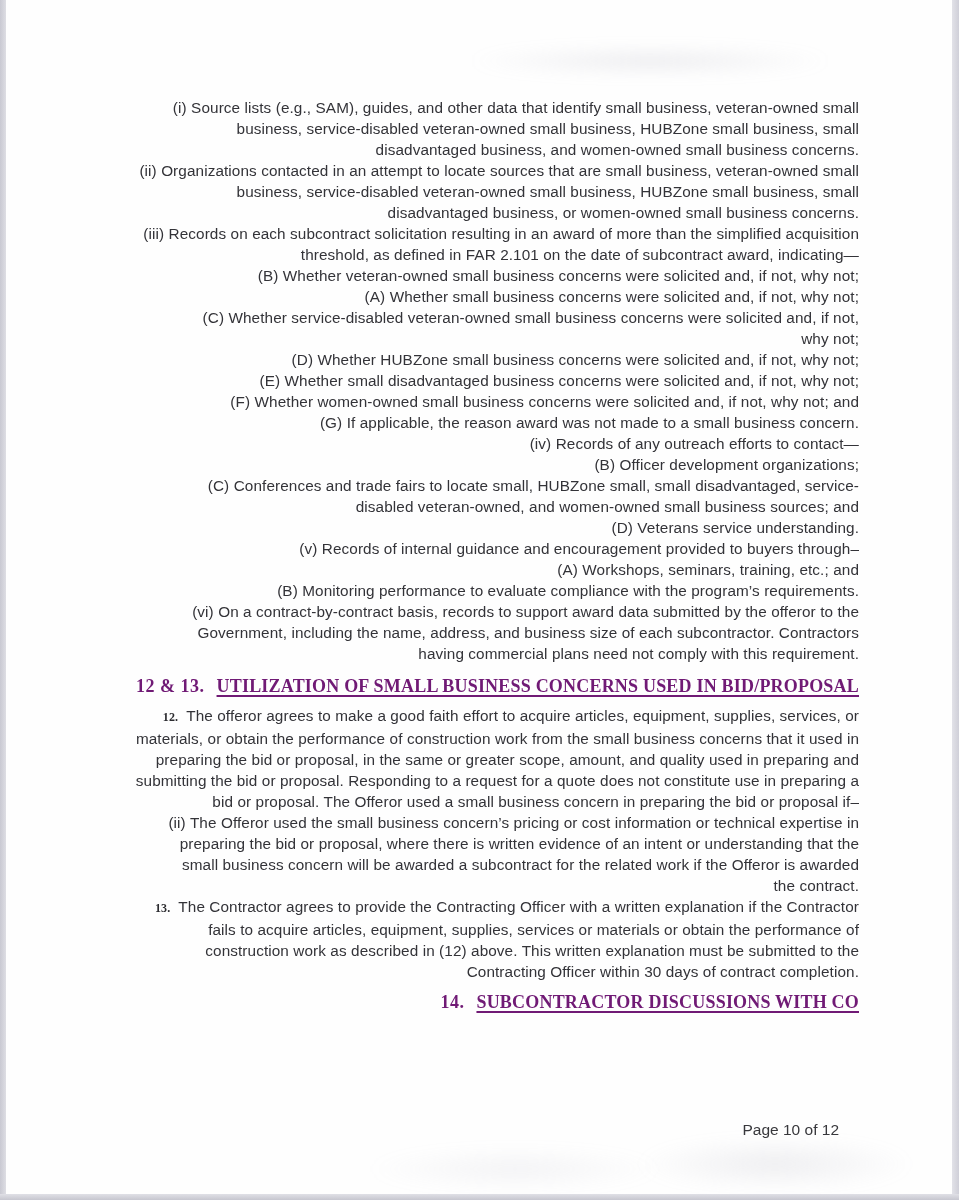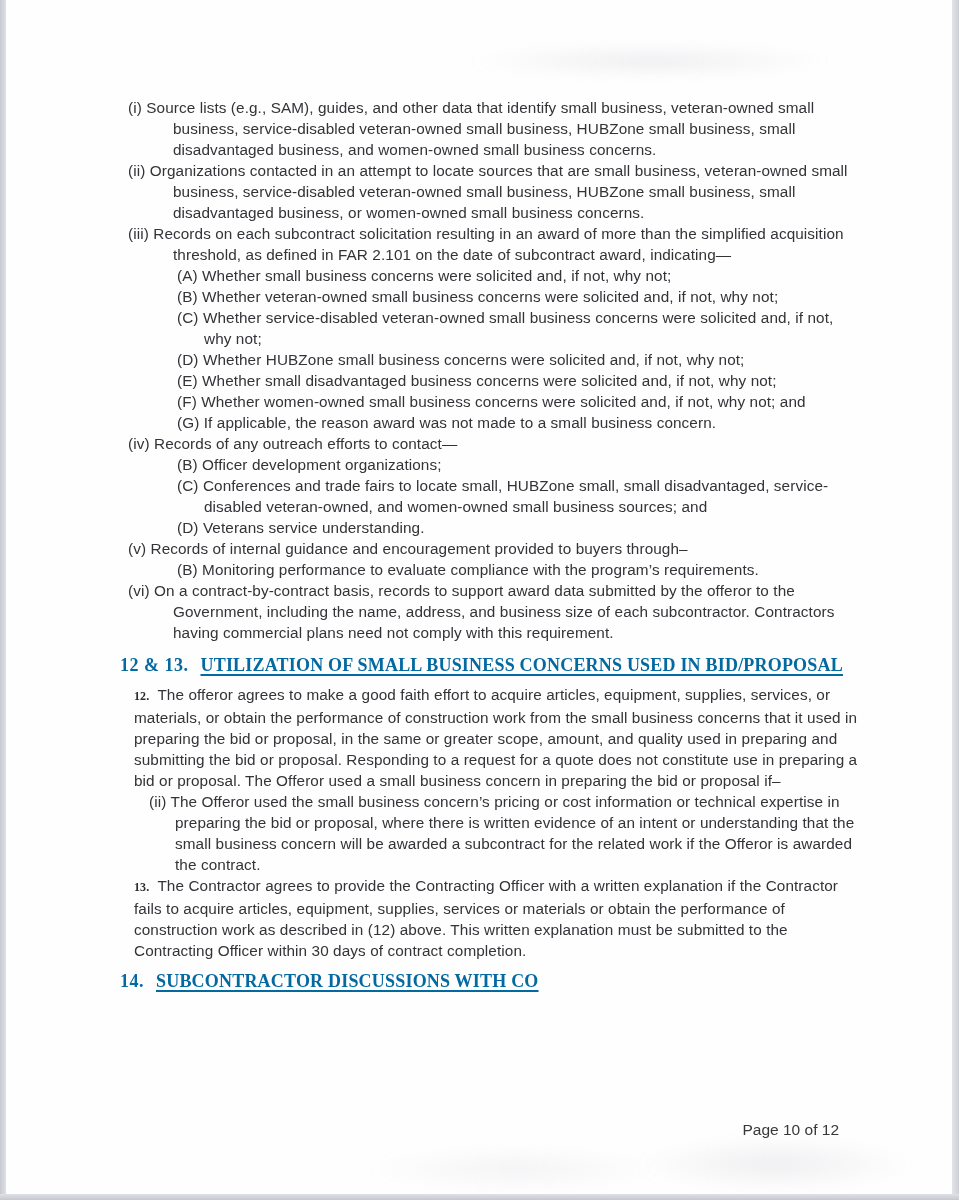--- a/index.html
+++ b/index.html
@@ -16,29 +16,29 @@
   .edge-right{position:absolute;right:0;top:0;bottom:0;width:7px;background:linear-gradient(to left,#cfcfd8,#e2e2e8);}
   .edge-bottom{position:absolute;left:0;right:0;bottom:0;height:6px;background:linear-gradient(to top,#c6c6cf,#e0e0e6);}
   
   .smudge{position:absolute;filter:blur(7px);pointer-events:none;}
   .smudge-a{left:470px;top:46px;width:360px;height:30px;background:radial-gradient(ellipse at center,rgba(168,168,182,.20),rgba(168,168,182,0) 72%);}
   .smudge-b{left:640px;top:1138px;width:270px;height:52px;background:radial-gradient(ellipse at center,rgba(168,168,182,.18),rgba(168,168,182,0) 72%);}
   .smudge-c{left:370px;top:1148px;width:290px;height:42px;background:radial-gradient(ellipse at center,rgba(172,172,186,.13),rgba(172,172,186,0) 72%);}
 
   .content{
     position:absolute;left:120px;right:100px;top:97px;
-    font-size:15.3px;line-height:21px;letter-spacing:.1px;text-align:left;
+    font-size:15.3px;line-height:21px;letter-spacing:.1px;text-align:right;
   }
   .l1{margin:0 0 0 8px;padding-left:45px;text-indent:-45px;}
   .l2{margin:0 0 0 57px;padding-left:27px;text-indent:-27px;}
   .l12{margin:0 0 0 29px;padding-left:26px;text-indent:-26px;}
   .para{margin:0 0 0 14px;}
   .heading{
     font-family:"Liberation Serif","DejaVu Serif",serif;font-weight:bold;
-    font-size:18px;line-height:24px;margin:10px 0 7px 0;color:#0369a1;white-space:nowrap;
+    font-size:18px;line-height:24px;margin:10px 0 7px 0;color:#701a75;white-space:nowrap;
   }
   .heading-num{margin-right:12px;letter-spacing:.5px;}
   .heading-title{text-decoration:underline;text-decoration-thickness:1.8px;text-underline-offset:3px;letter-spacing:.2px;}
   .heading-14{margin-top:8px;}
   .pnum{font-family:Liberation Serif, serif;font-weight:bold;font-size:12px;margin-right:4px;color:#2c2c30;}
   .footer{
     position:absolute;right:120px;top:1121px;font-size:15.5px;color:#38383c;
   }
 </style>
 </head>
@@ -59,26 +59,26 @@
     <div class="l1">
       <span class="marker">(ii)</span>
       <span>Organizations contacted in an attempt to locate sources that are small business, veteran-owned small business, service-disabled veteran-owned small business, HUBZone small business, small disadvantaged business, or women-owned small business concerns.</span>
     </div>
 
     <div class="l1">
       <span class="marker">(iii)</span>
       <span>Records on each subcontract solicitation resulting in an award of more than the simplified acquisition threshold, as defined in FAR 2.101 on the date of subcontract award, indicating—</span>
     </div>
     <div class="l2">
+      <span class="marker">(B)</span>
+      <span>Whether veteran-owned small business concerns were solicited and, if not, why not;</span>
+    </div>
+    <div class="l2">
       <span class="marker">(A)</span>
       <span>Whether small business concerns were solicited and, if not, why not;</span>
-    </div>
-    <div class="l2">
-      <span class="marker">(B)</span>
-      <span>Whether veteran-owned small business concerns were solicited and, if not, why not;</span>
     </div>
     <div class="l2">
       <span class="marker">(C)</span>
       <span>Whether service-disabled veteran-owned small business concerns were solicited and, if not, why not;</span>
     </div>
     <div class="l2">
       <span class="marker">(D)</span>
       <span>Whether HUBZone small business concerns were solicited and, if not, why not;</span>
     </div>
     <div class="l2">
@@ -109,20 +109,24 @@
     <div class="l2">
       <span class="marker">(D)</span>
       <span>Veterans service understanding.</span>
     </div>
 
     <div class="l1">
       <span class="marker">(v)</span>
       <span>Records of internal guidance and encouragement provided to buyers through–</span>
     </div>
     <div class="l2">
+      <span class="marker">(A)</span>
+      <span>Workshops, seminars, training, etc.; and</span>
+    </div>
+    <div class="l2">
       <span class="marker">(B)</span>
       <span>Monitoring performance to evaluate compliance with the program’s requirements.</span>
     </div>
 
     <div class="l1">
       <span class="marker">(vi)</span>
       <span>On a contract-by-contract basis, records to support award data submitted by the offeror to the Government, including the name, address, and business size of each subcontractor. Contractors having commercial plans need not comply with this requirement.</span>
     </div>
 
     <div class="heading">

